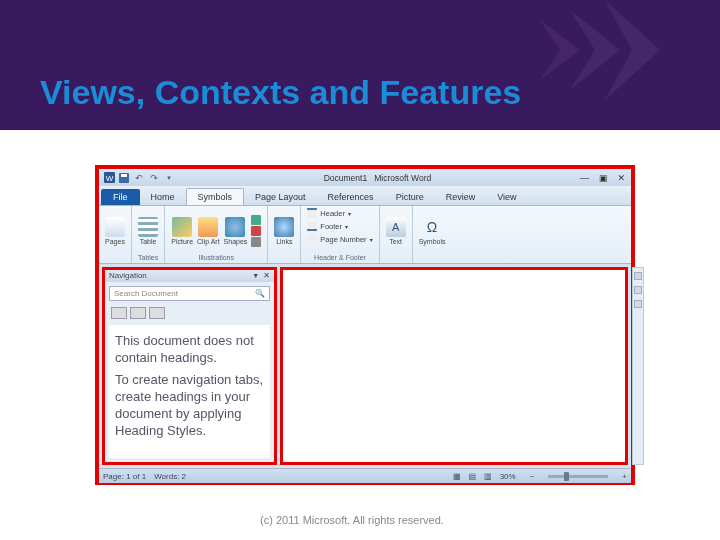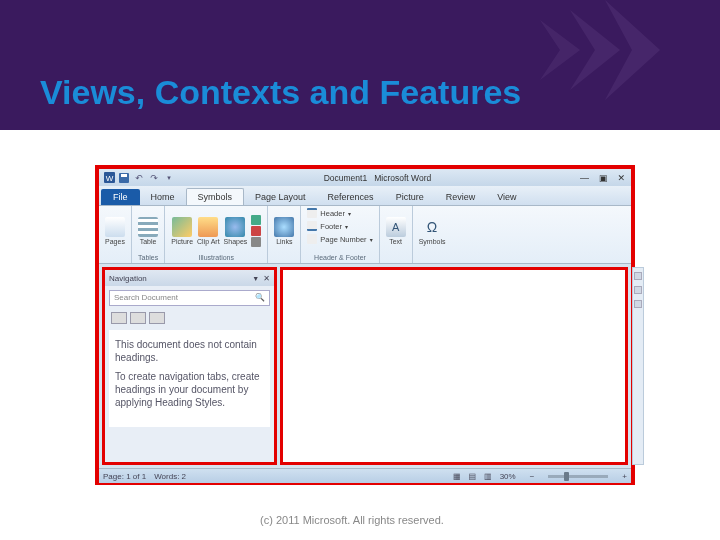--- a/index.html
+++ b/index.html
@@ -26,21 +26,21 @@
 .subgroup{display:flex;flex-direction:column;gap:1px;font-size:7.5px;color:#444}
 .subgroup div{display:flex;align-items:center;gap:3px}
 .si{width:10px;height:10px;border-radius:1px}
 .body-area{display:flex;height:calc(100% - 17px - 18px - 58px - 15px);position:relative}
 .nav-pane{width:175px;background:#e8eef6;border:3px solid #e30000;margin:3px;display:flex;flex-direction:column}
 .nav-head{height:16px;background:linear-gradient(#e0e8f2,#cad8e8);display:flex;align-items:center;padding:0 4px;font-size:8px;color:#445}
 .nav-head span:first-child{flex:1}
 .nav-search{margin:4px;height:16px;background:#fff;border:1px solid #aac;font-size:8px;padding:2px 4px;color:#888;display:flex;align-items:flex-start;justify-content:space-between}
 .nav-views{display:flex;gap:3px;padding:2px 6px}
 .nv{width:16px;height:12px;border:1px solid #99a;background:#ddd}
-.nav-msg{margin:4px;padding:8px 6px 12px;background:#fff;font-size:10px;color:#556;line-height:1.3}
+.nav-msg{margin:4px;padding:8px 6px 12px;background:#fff;font-size:13px;color:#556;line-height:1.3}
 .nav-msg p{margin-bottom:6px}
 .doc-area{flex:1;margin:3px 3px 3px 0;border:3px solid #e30000;background:#fff;position:relative}
 .ruler-v{position:absolute;right:-13px;top:3px;width:12px;height:calc(100% - 6px);background:#e4ecf5;border:1px solid #bbcbdb;display:flex;flex-direction:column;align-items:center;gap:6px;padding-top:4px}
 .rv-i{width:8px;height:8px;background:#d0d8e4;border:1px solid #aab}
 .statusbar{height:15px;background:linear-gradient(#cfe0f0,#b8cee5);display:flex;align-items:center;font-size:8px;color:#445;padding:0 4px;gap:8px;border-top:1px solid #a8b8c8}
 .statusbar .spacer{flex:1}
 .zoom{display:flex;align-items:center;gap:14px}
 .zbar{width:60px;height:3px;background:#9ab;position:relative}
 .zknob{position:absolute;left:16px;top:-3px;width:5px;height:9px;background:#6a7a8a;border-radius:1px}
 .footer-note{position:absolute;left:0;right:16px;bottom:14px;text-align:center;font-size:11px;color:#888}

